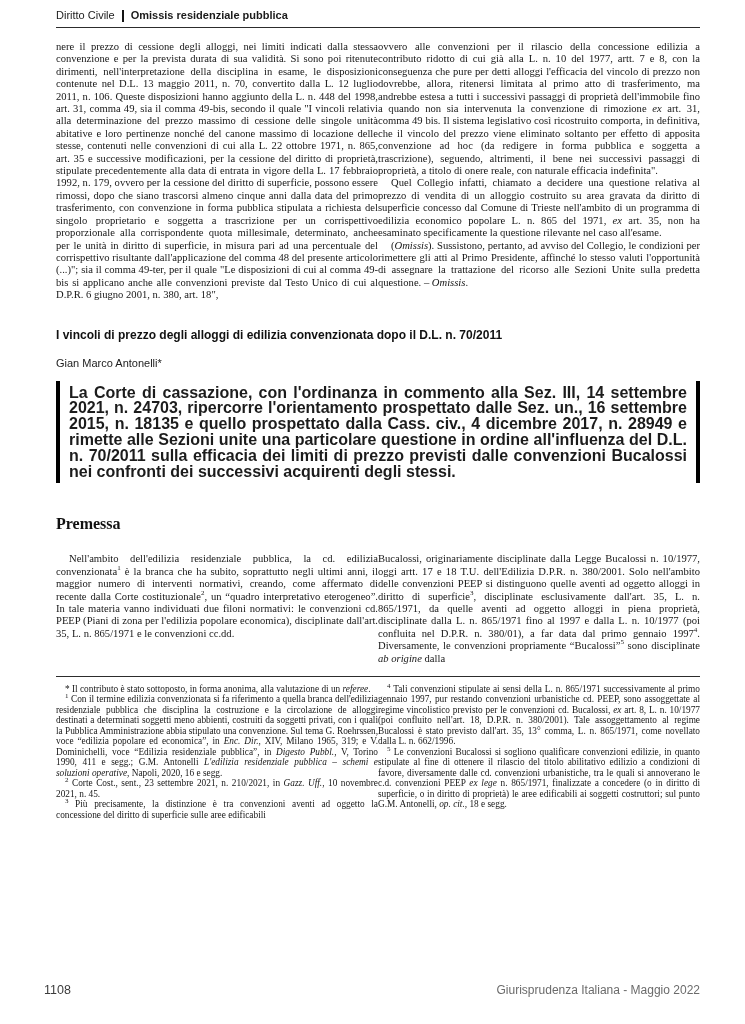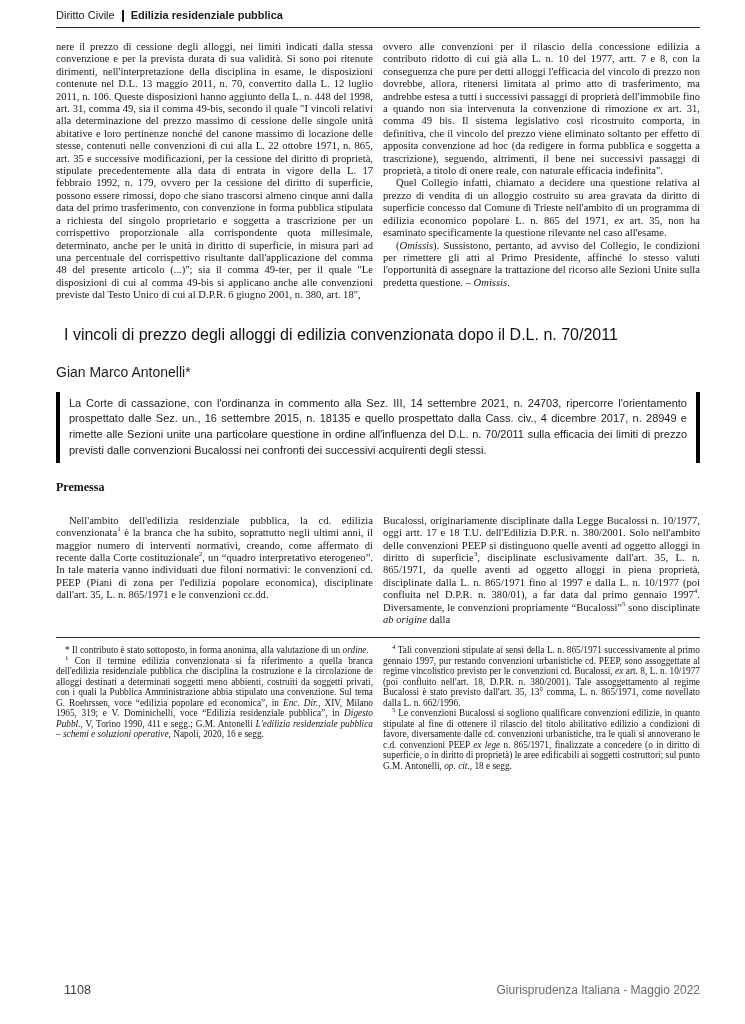--- a/index.html
+++ b/index.html
@@ -17,79 +17,79 @@
   .running-header {
     display: flex; align-items: center; gap: 7px;
     font-family: "Liberation Sans", sans-serif;
     font-size: 11px; line-height: 13px; color: #1b1b1b;
   }
   .vbar { width: 2px; height: 12px; background: #141414; flex: 0 0 auto; }
   .subsection { font-weight: 700; }
   .hrule { border-top: 1px solid #2c2c2c; margin-top: 5px; }
 
   
-  .cols { display: grid; grid-template-columns: 1fr 1fr; column-gap: 10px; }
+  .cols { display: grid; grid-template-columns: 1fr 1fr; }
   .col p { margin: 0; text-align: justify; }
   .body-col { font-size: 10.6px; line-height: 12.4px; }
   .col p.indent { text-indent: 13px; }
   .case-cols { margin-top: 13px; }
   sup { font-size: 7px; line-height: 0; vertical-align: super; }
   .it { font-style: italic; }
 
   
   .article-title {
-    font-family: "Liberation Sans", sans-serif; font-weight: 400;
-    font-size: 16px; line-height: 18px; color: #111;
-    margin: 24px 0 0 8px;
+    font-family: "Liberation Sans", sans-serif; font-weight: 700;
+    font-size: 12px; line-height: 18px; color: #111;
+    margin: 24px 0 0 0;
   }
   .article-author {
     font-family: "Liberation Sans", sans-serif;
-    font-size: 14px; margin-top: 20px; color: #1b1b1b;
+    font-size: 11px; margin-top: 13px; color: #1b1b1b;
   }
 
   
   .abstract {
     margin-top: 12px;
     border-left: 4px solid #000; border-right: 4px solid #000;
     padding: 4px 9px;
     font-family: "Liberation Sans", sans-serif;
-    font-size: 11px; line-height: 15.8px; color: #1c1c1c;
+    font-size: 16px; line-height: 15.8px; color: #1c1c1c; font-weight: bold;
   }
   .abstract p { margin: 0; text-align: justify; }
 
   
   .section-heading {
     font-family: "Liberation Serif", serif; font-weight: 700;
-    font-size: 12px; margin: 17px 0 0 0; color: #111;
+    font-size: 16px; margin: 32px 0 0 0; color: #111;
   }
   .premessa-cols { margin-top: 20px; }
 
   
   .fnrule { border-top: 1px solid #2c2c2c; margin-top: 11px; }
   .fn-cols { margin-top: 7px; font-size: 9.3px; line-height: 10.5px; }
   .fn-cols p.indent { text-indent: 9px; }
 
   
   .page-footer {
-    position: absolute; left: 64px; right: 45px; top: 977px;
+    position: absolute; left: 44px; right: 45px; top: 977px;
     display: flex; justify-content: space-between; align-items: baseline;
     font-family: "Liberation Sans", sans-serif;
   }
   .page-number { font-size: 12.5px; color: #3c3c3c; }
   .journal-name { font-size: 12px; color: #6b6b6b; margin-top: 6px; }
 </style>
 </head>
 <body>
 
 <div class="page">
 
   <header class="running-header">
     <span>Diritto Civile</span>
     <span class="vbar"></span>
-    <span class="subsection">Edilizia residenziale pubblica</span>
+    <span class="subsection">Omissis residenziale pubblica</span>
   </header>
   <div class="hrule"></div>
 
   <section class="cols case-cols">
     <div class="col body-col">
         <p><span>nere il prezzo di cessione degli alloggi, nei limiti indicati dalla stessa convenzione e per la prevista durata di sua validità. Si sono poi ritenute dirimenti, nell'interpretazione della disciplina in esame, le disposizioni contenute nel D.L. 13 maggio 2011, n. 70, convertito dalla L. 12 luglio 2011, n. 106. Queste disposizioni hanno aggiunto della L. n. 448 del 1998, art. 31, comma 49, sia il comma 49-bis, secondo il quale "I vincoli relativi alla determinazione del prezzo massimo di cessione delle singole unità abitative e loro pertinenze nonché del canone massimo di locazione delle stesse, contenuti nelle convenzioni di cui alla L. 22 ottobre 1971, n. 865, art. 35 e successive modificazioni, per la cessione del diritto di proprietà, stipulate precedentemente alla data di entrata in vigore della L. 17 febbraio 1992, n. 179, ovvero per la cessione del diritto di superficie, possono essere rimossi, dopo che siano trascorsi almeno cinque anni dalla data del primo trasferimento, con convenzione in forma pubblica stipulata a richiesta del singolo proprietario e soggetta a trascrizione per un corrispettivo proporzionale alla corrispondente quota millesimale, determinato, anche per le unità in diritto di superficie, in misura pari ad una percentuale del corrispettivo risultante dall'applicazione del comma 48 del presente articolo (...)"; sia il comma 49-ter, per il quale "Le disposizioni di cui al comma 49-bis si applicano anche alle convenzioni previste dal Testo Unico di cui al D.P.R. 6 giugno 2001, n. 380, art. 18",</span></p>
       </div>
     <div class="col body-col">
         <p><span>ovvero alle convenzioni per il rilascio della concessione edilizia a contributo ridotto di cui già alla L. n. 10 del 1977, artt. 7 e 8, con la conseguenza che pure per detti alloggi l'efficacia del vincolo di prezzo non dovrebbe, allora, ritenersi limitata al primo atto di trasferimento, ma andrebbe estesa a tutti i successivi passaggi di proprietà dell'immobile fino a quando non sia intervenuta la convenzione di rimozione </span><span class="it">ex</span><span> art. 31, comma 49 bis. Il sistema legislativo così ricostruito comporta, in definitiva, che il vincolo del prezzo viene eliminato soltanto per effetto di apposita convenzione ad hoc (da redigere in forma pubblica e soggetta a trascrizione), seguendo, altrimenti, il bene nei successivi passaggi di proprietà, a titolo di onere reale, con naturale efficacia indefinita".</span></p>
         <p class="indent"><span>Quel Collegio infatti, chiamato a decidere una questione relativa al prezzo di vendita di un alloggio costruito su area gravata da diritto di superficie concesso dal Comune di Trieste nell'ambito di un programma di edilizia economico popolare L. n. 865 del 1971, </span><span class="it">ex</span><span> art. 35, non ha esaminato specificamente la questione rilevante nel caso all'esame.</span></p>
@@ -112,22 +112,24 @@
       </div>
     <div class="col body-col">
         <p><span>Bucalossi, originariamente disciplinate dalla Legge Bucalossi n. 10/1977, oggi artt. 17 e 18 T.U. dell'Edilizia D.P.R. n. 380/2001. Solo nell'ambito delle convenzioni PEEP si distinguono quelle aventi ad oggetto alloggi in diritto di superficie</span><sup>3</sup><span>, disciplinate esclusivamente dall'art. 35, L. n. 865/1971, da quelle aventi ad oggetto alloggi in piena proprietà, disciplinate dalla L. n. 865/1971 fino al 1997 e dalla L. n. 10/1977 (poi confluita nel D.P.R. n. 380/01), a far data dal primo gennaio 1997</span><sup>4</sup><span>. Diversamente, le convenzioni propriamente “Bucalossi”</span><sup>5</sup><span> sono disciplinate </span><span class="it">ab origine</span><span> dalla</span></p>
       </div>
   </section>
 
   <div class="fnrule"></div>
 
   <section class="cols fn-cols">
     <div class="col">
-        <p class="indent"><span>* Il contributo è stato sottoposto, in forma anonima, alla valutazione di un </span><span class="it">ordine</span><span>.</span></p>
+        <p class="indent"><span>* Il contributo è stato sottoposto, in forma anonima, alla valutazione di un </span><span class="it">referee</span><span>.</span></p>
         <p class="indent"><sup>1</sup><span> Con il termine edilizia convenzionata si fa riferimento a quella branca dell'edilizia residenziale pubblica che disciplina la costruzione e la circolazione de alloggi destinati a determinati soggetti meno abbienti, costruiti da soggetti privati, con i quali la Pubblica Amministrazione abbia stipulato una convenzione. Sul tema G. Roehrssen, voce “edilizia popolare ed economica”, in </span><span class="it">Enc. Dir.</span><span>, XIV, Milano 1965, 319; e V. Dominichelli, voce “Edilizia residenziale pubblica”, in </span><span class="it">Digesto Pubbl.</span><span>, V, Torino 1990, 411 e segg.; G.M. Antonelli </span><span class="it">L'edilizia residenziale pubblica – schemi e soluzioni operative</span><span>, Napoli, 2020, 16 e segg.</span></p>
+        <p class="indent"><sup>2</sup><span> Corte Cost., sent., 23 settembre 2021, n. 210/2021, in </span><span class="it">Gazz. Uff.</span><span>, 10 novembre 2021, n. 45.</span></p>
+        <p class="indent"><sup>3</sup><span> Più precisamente, la distinzione è tra convenzioni aventi ad oggetto la concessione del diritto di superficie sulle aree edificabili</span></p>
       </div>
     <div class="col">
         <p class="indent"><sup>4</sup><span> Tali convenzioni stipulate ai sensi della L. n. 865/1971 successivamente al primo gennaio 1997, pur restando convenzioni urbanistiche cd. PEEP, sono assoggettate al regime vincolistico previsto per le convenzioni cd. Bucalossi, </span><span class="it">ex</span><span> art. 8, L. n. 10/1977 (poi confluito nell'art. 18, D.P.R. n. 380/2001). Tale assoggettamento al regime Bucalossi è stato previsto dall'art. 35, 13° comma, L. n. 865/1971, come novellato dalla L. n. 662/1996.</span></p>
         <p class="indent"><sup>5</sup><span> Le convenzioni Bucalossi si sogliono qualificare convenzioni edilizie, in quanto stipulate al fine di ottenere il rilascio del titolo abilitativo edilizio a condizioni di favore, diversamente dalle cd. convenzioni urbanistiche, tra le quali si annoverano le c.d. convenzioni PEEP </span><span class="it">ex lege</span><span> n. 865/1971, finalizzate a concedere (o in diritto di superficie, o in diritto di proprietà) le aree edificabili ai soggetti costruttori; sul punto G.M. Antonelli, </span><span class="it">op. cit.</span><span>, 18 e segg.</span></p>
       </div>
   </section>
 
   <footer class="page-footer">
     <span class="page-number">1108</span>
     <span class="journal-name">Giurisprudenza Italiana - Maggio 2022</span>

